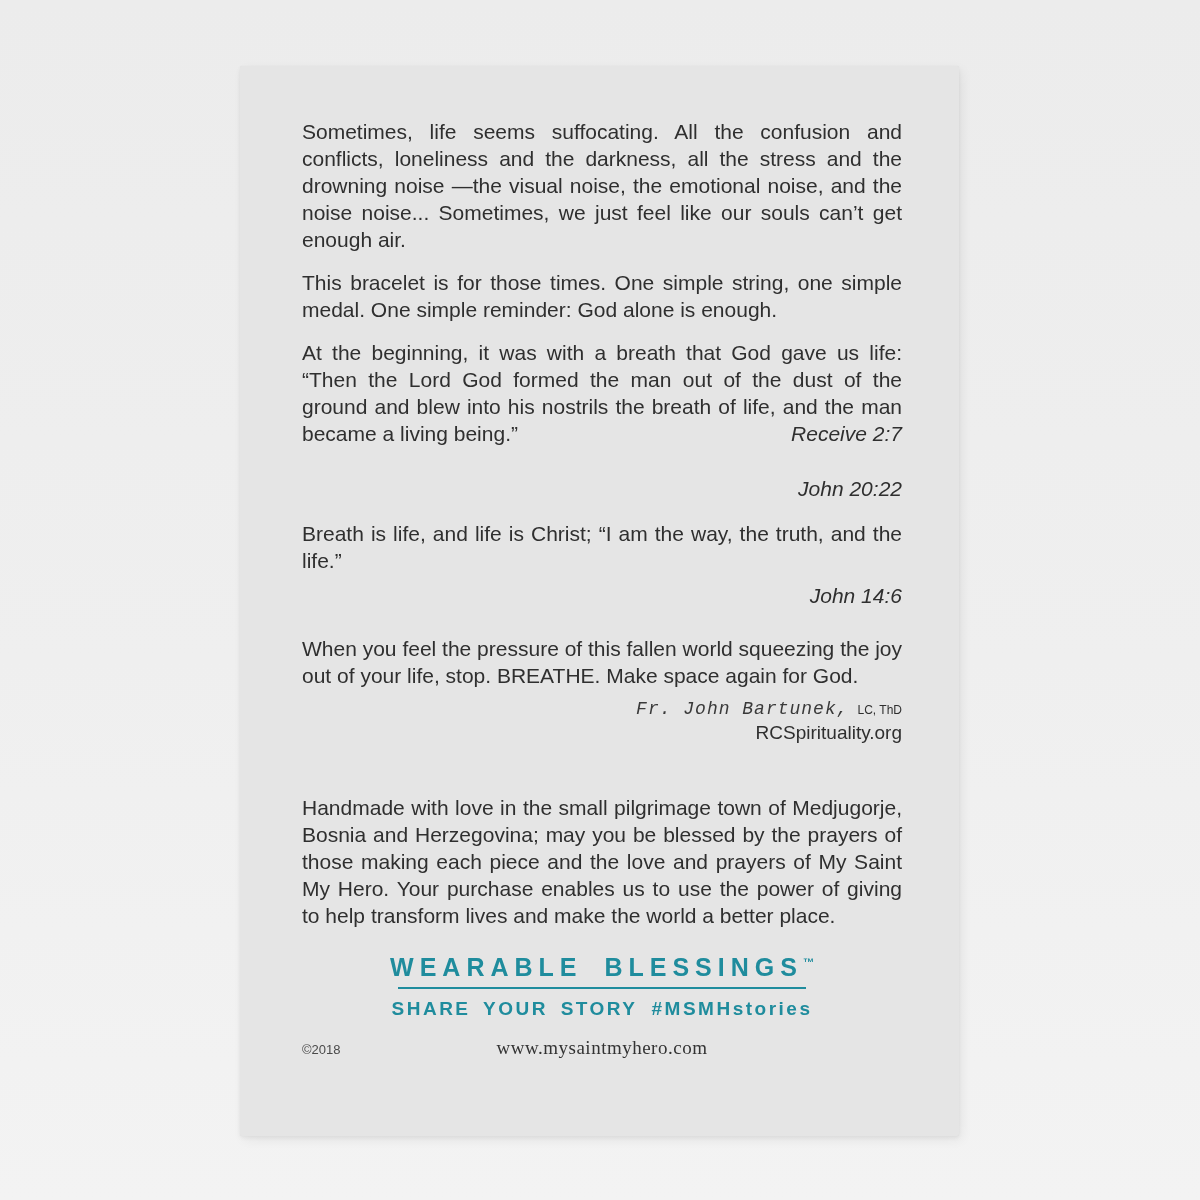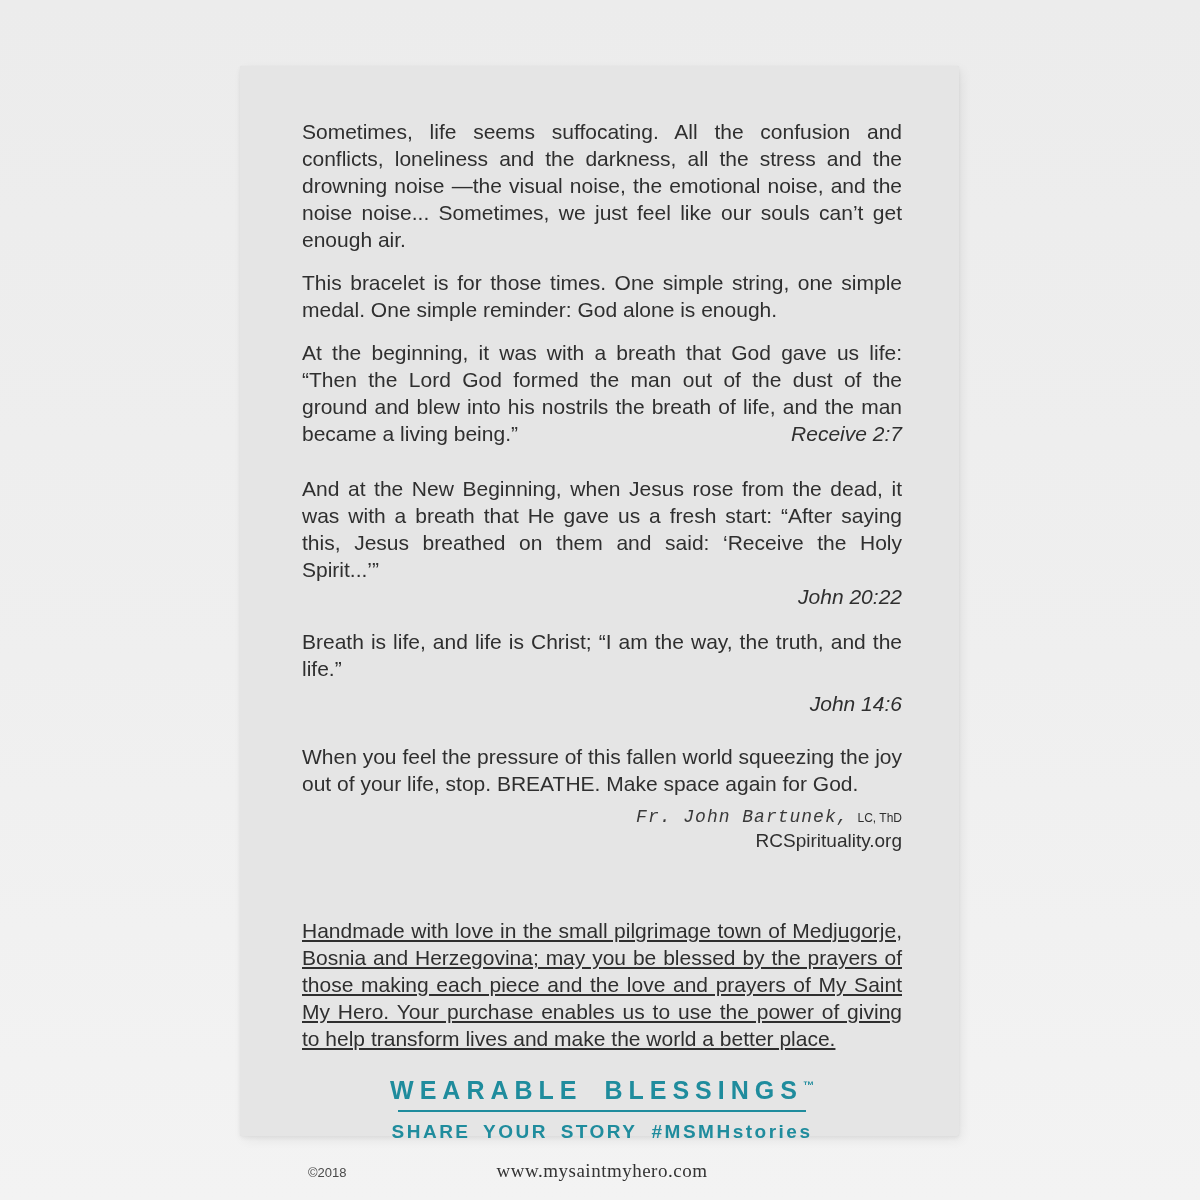--- a/index.html
+++ b/index.html
@@ -70,21 +70,21 @@
     color: #2f2f2f;
     margin-left: 9px;
   }
   .sig-site {
     text-align: right;
     font-size: 19px;
     line-height: 26px;
     color: #2f2f2f;
     margin-top: 1px;
   }
-  .p7 { margin-top: 63px; margin-bottom: 0; text-decoration: underline; }
+  .p7 { margin-top: 48px; margin-bottom: 0; }
   .brand-block {
     margin-top: 24px;
     text-align: center;
   }
   .brand {
     color: #1f8c9d;
     font-weight: bold;
     font-size: 25px;
     letter-spacing: 6px;
     word-spacing: 9px;
@@ -111,21 +111,21 @@
   }
   .tagline-row .hashtag { margin-left: 14px; }
   .footer-row {
     position: relative;
     margin-top: 17px;
     height: 26px;
     text-align: center;
   }
   .copyright {
     position: absolute;
-    left: 6px;
+    left: 0;
     top: 5px;
     font-size: 13px;
     color: #4a4a4a;
   }
   .site-url {
     font-size: 19px;
     color: #333333;
     letter-spacing: 0.5px;
     font-family: Liberation Serif, serif;
   }
@@ -142,23 +142,20 @@
 
     <p class="para p2">
       <span class="ptext">This bracelet is for those times. One simple string, one simple medal. One simple reminder: God alone is enough.</span>
     </p>
 
     <p class="para p3">
       <span class="ptext">At the beginning, it was with a breath that God gave us life: “Then the Lord God formed the man out of the dust of the ground and blew into his nostrils the breath of life, and the man became a living being.”</span>
       <span class="cite pull">Receive 2:7</span>
     </p>
 
-    <p class="para p4">
-      <span class="ptext">And at the New Beginning, when Jesus rose from the dead, it was with a breath that He gave us a fresh start: “After saying this, Jesus breathed on them and said: ‘Receive the Holy Spirit...’”</span>
-    </p>
     <span class="cite after-p4">John 20:22</span>
 
     <p class="para p5">
       <span class="ptext">Breath is life, and life is Christ; “I am the way, the truth, and the life.”</span>
     </p>
     <span class="cite after-p5">John 14:6</span>
 
     <p class="para p6">
       <span class="ptext">When you feel the pressure of this fallen world squeezing the joy out of your life, stop. BREATHE. Make space again for God.</span>
     </p>

